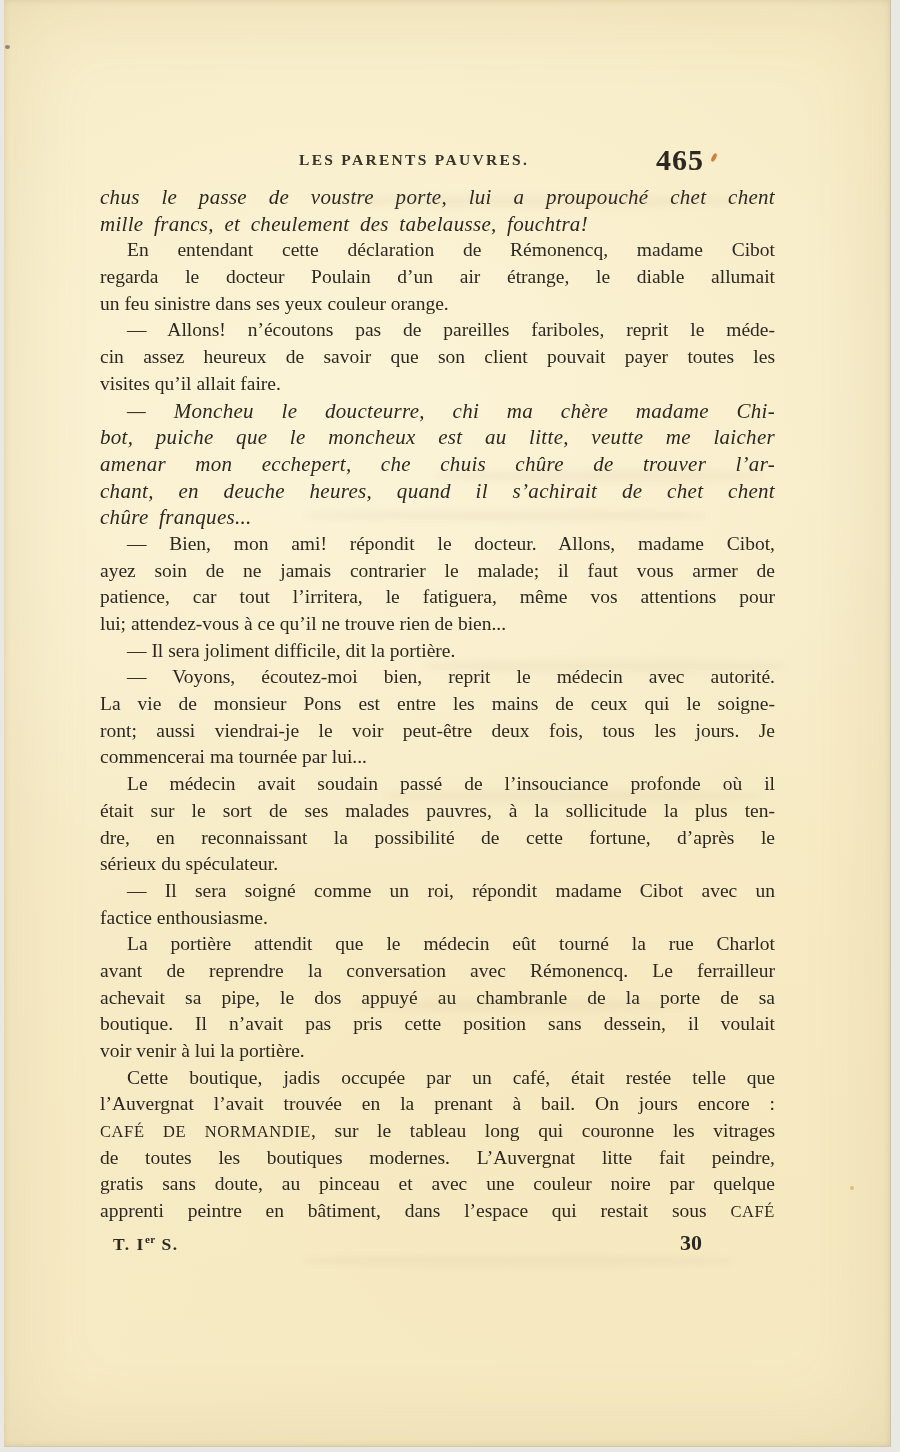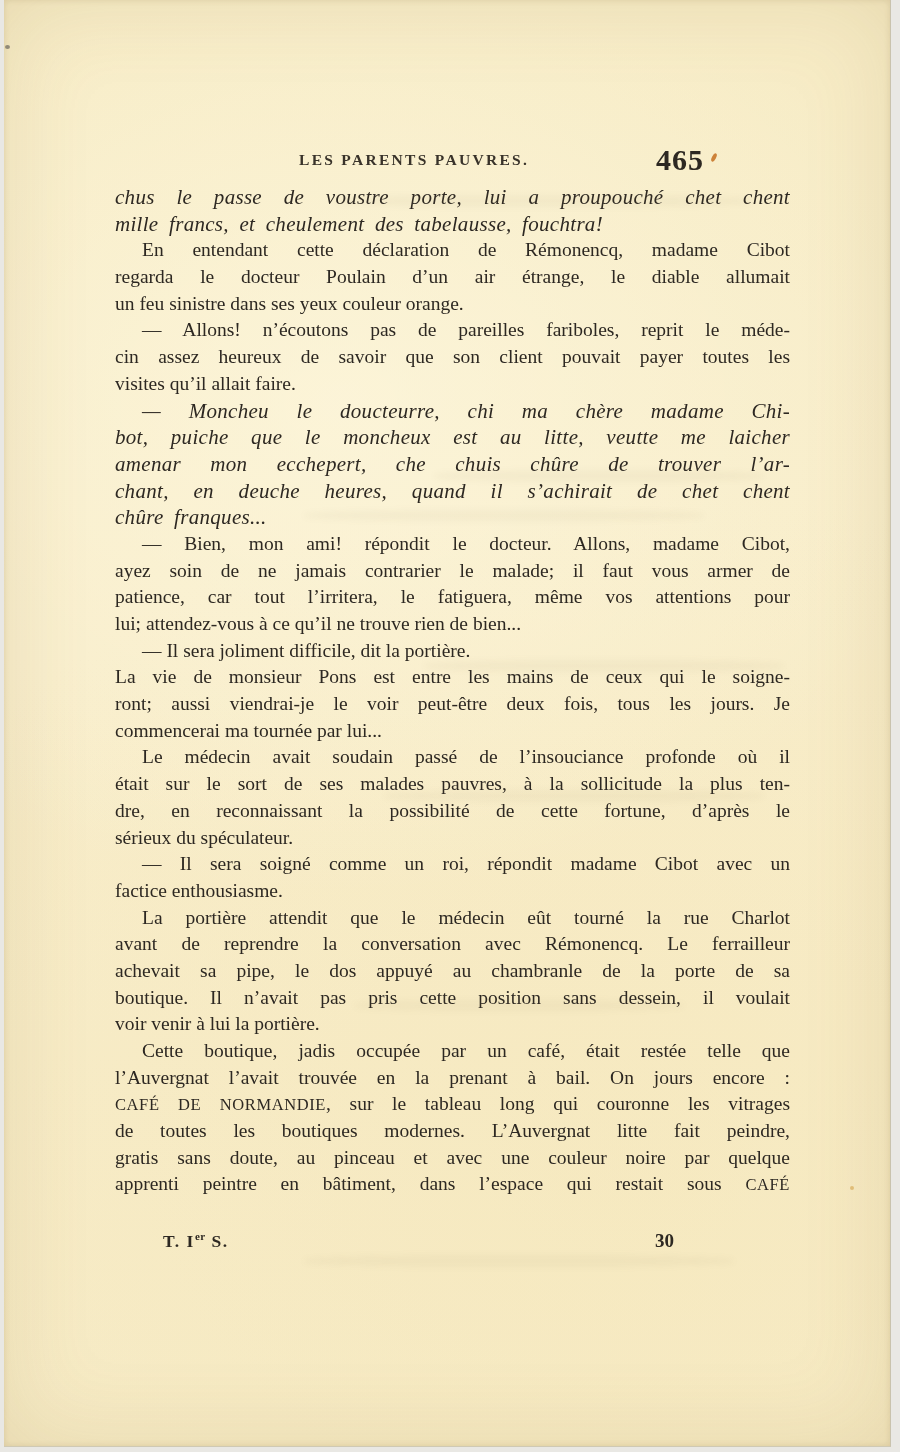--- a/index.html
+++ b/index.html
@@ -22,40 +22,40 @@
   .header-title{
     position:absolute;top:151px;left:295px;width:216px;text-align:center;
     font-size:15.5px;letter-spacing:2.3px;color:#39332a;font-weight:bold;
     white-space:nowrap;
   }
   .page-number{
     position:absolute;top:143px;left:646px;width:60px;text-align:center;
     font-size:30px;color:#2d2822;font-weight:bold;letter-spacing:1px;
   }
   .text-block{
-    position:absolute;top:184px;left:111px;width:675px;color:#2d2822;
+    position:absolute;top:184px;left:96px;width:675px;color:#2d2822;
   }
   .line{
     height:26.7px;line-height:26.7px;font-size:19.5px;
     text-align:justify;text-align-last:justify;overflow:hidden;white-space:nowrap;
   }
   .line.it{
     font-style:italic;font-size:21px;letter-spacing:.3px;word-spacing:5px;
   }
   .line.ind{padding-left:27px;}
   .line.last{text-align-last:left;}
   .sc{font-size:16.5px;letter-spacing:.6px;}
   .footer-row{
     position:absolute;top:1230px;left:109px;width:675px;height:28px;
     display:flex;justify-content:space-between;align-items:baseline;
     padding:0;box-sizing:border-box;color:#2d2822;
   }
-  .footer-sig{margin-left:50px;font-size:17.5px;letter-spacing:1.5px;font-weight:bold;}
+  .footer-sig{font-size:17.5px;letter-spacing:1.5px;font-weight:bold;}
   .footer-sig sup{font-size:11px;letter-spacing:.5px;}
-  .footer-sheet{margin-right:114px;font-size:19px;font-weight:bold;}
+  .footer-sheet{margin-right:86px;font-size:22px;font-weight:bold;}
   .speck{position:absolute;border-radius:50%;}
   .speck.s1{left:708px;top:153px;width:4px;height:9px;background:#c56f20;transform:rotate(28deg);opacity:.85;}
   .speck.s2{left:1px;top:45px;width:5px;height:4px;background:#6a655c;opacity:.7;}
   .speck.s3{left:846px;top:1186px;width:4px;height:4px;background:#d3a24a;opacity:.6;}
   .smudge{position:absolute;background:#8b7c55;opacity:.055;filter:blur(3px);border-radius:40%;}
 </style>
 </head>
 <body>
 
 <div class="paper">
@@ -76,20 +76,21 @@
       <div class="line it ind"><span>— Moncheu le doucteurre, chi ma chère madame Chi-</span></div>
       <div class="line it"><span>bot, puiche que le moncheux est au litte, veutte me laicher</span></div>
       <div class="line it"><span>amenar mon ecchepert, che chuis chûre de trouver l’ar-</span></div>
       <div class="line it"><span>chant, en deuche heures, quand il s’achirait de chet chent</span></div>
       <div class="line it last"><span>chûre franques...</span></div>
       <div class="line ind"><span>— Bien, mon ami! répondit le docteur. Allons, madame Cibot,</span></div>
       <div class="line"><span>ayez soin de ne jamais contrarier le malade; il faut vous armer de</span></div>
       <div class="line"><span>patience, car tout l’irritera, le fatiguera, même vos attentions pour</span></div>
       <div class="line last"><span>lui; attendez-vous à ce qu’il ne trouve rien de bien...</span></div>
       <div class="line ind last"><span>— Il sera joliment difficile, dit la portière.</span></div>
+      <div class="line ind"><span>— Voyons, écoutez-moi bien, reprit le médecin avec autorité.</span></div>
       <div class="line"><span>La vie de monsieur Pons est entre les mains de ceux qui le soigne-</span></div>
       <div class="line"><span>ront; aussi viendrai-je le voir peut-être deux fois, tous les jours. Je</span></div>
       <div class="line last"><span>commencerai ma tournée par lui...</span></div>
       <div class="line ind"><span>Le médecin avait soudain passé de l’insouciance profonde où il</span></div>
       <div class="line"><span>était sur le sort de ses malades pauvres, à la sollicitude la plus ten-</span></div>
       <div class="line"><span>dre, en reconnaissant la possibilité de cette fortune, d’après le</span></div>
       <div class="line last"><span>sérieux du spéculateur.</span></div>
       <div class="line ind"><span>— Il sera soigné comme un roi, répondit madame Cibot avec un</span></div>
       <div class="line last"><span>factice enthousiasme.</span></div>
       <div class="line ind"><span>La portière attendit que le médecin eût tourné la rue Charlot</span></div>

